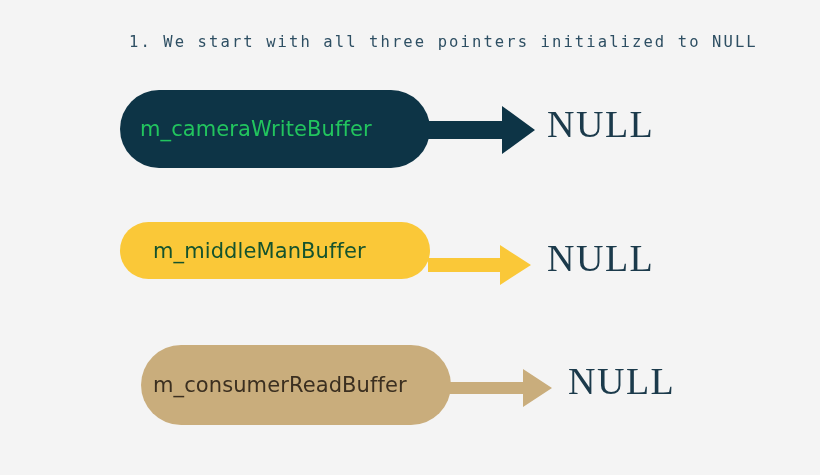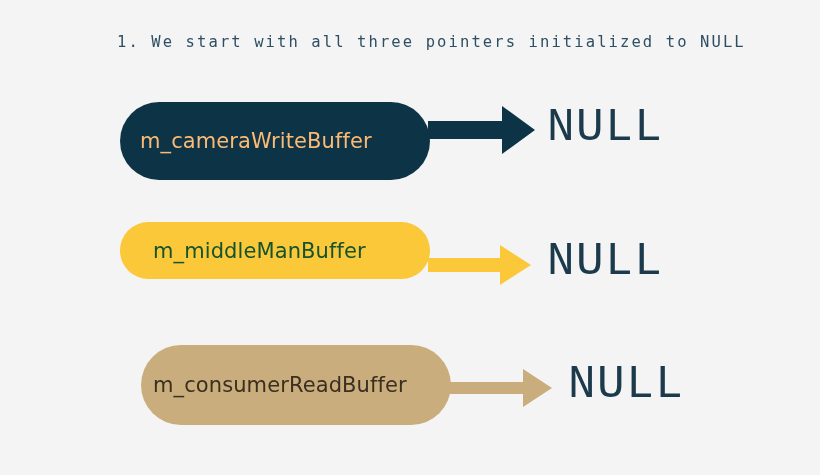--- a/index.html
+++ b/index.html
@@ -18,21 +18,21 @@
 
   #stage {
     position: relative;
     width: 820px;
     height: 475px;
   }
 
   
   .caption {
     position: absolute;
-    left: 117px;
+    left: 129px;
     top: 33px;
     font-family: "DejaVu Sans Mono", monospace;
     font-size: 15.5px;
     letter-spacing: 2.1px;
     color: #2e4f63;
     white-space: nowrap;
   }
 
   
   .row {
@@ -53,38 +53,38 @@
     white-space: nowrap;
   }
 
   .arrow {
     position: absolute;
     display: block;
   }
 
   .null-label {
     position: absolute;
-    font-family: Liberation Mono, monospace;
+    font-family: Liberation Serif, serif;
     font-weight: 300;
-    font-size: 46px;
+    font-size: 38px;
     letter-spacing: 1.5px;
     color: #1b3a4b;
     white-space: nowrap;
     line-height: 1;
   }
 
   
   #row-camera { top: 90px; height: 80px; }
   #row-camera .pill {
     left: 120px;
-    top: 12px;
+    top: 0;
     width: 310px;
     height: 78px;
     background: #0d3446;
-    color: #fdba74;
+    color: #22c55e;
     padding-left: 20px;
   }
   #row-camera .arrow { left: 428px; top: 14px; }
   #row-camera .null-label { left: 547px; top: 15px; }
 
   
   #row-middleman { top: 222px; height: 82px; }
   #row-middleman .pill {
     left: 120px;
     top: 0;

